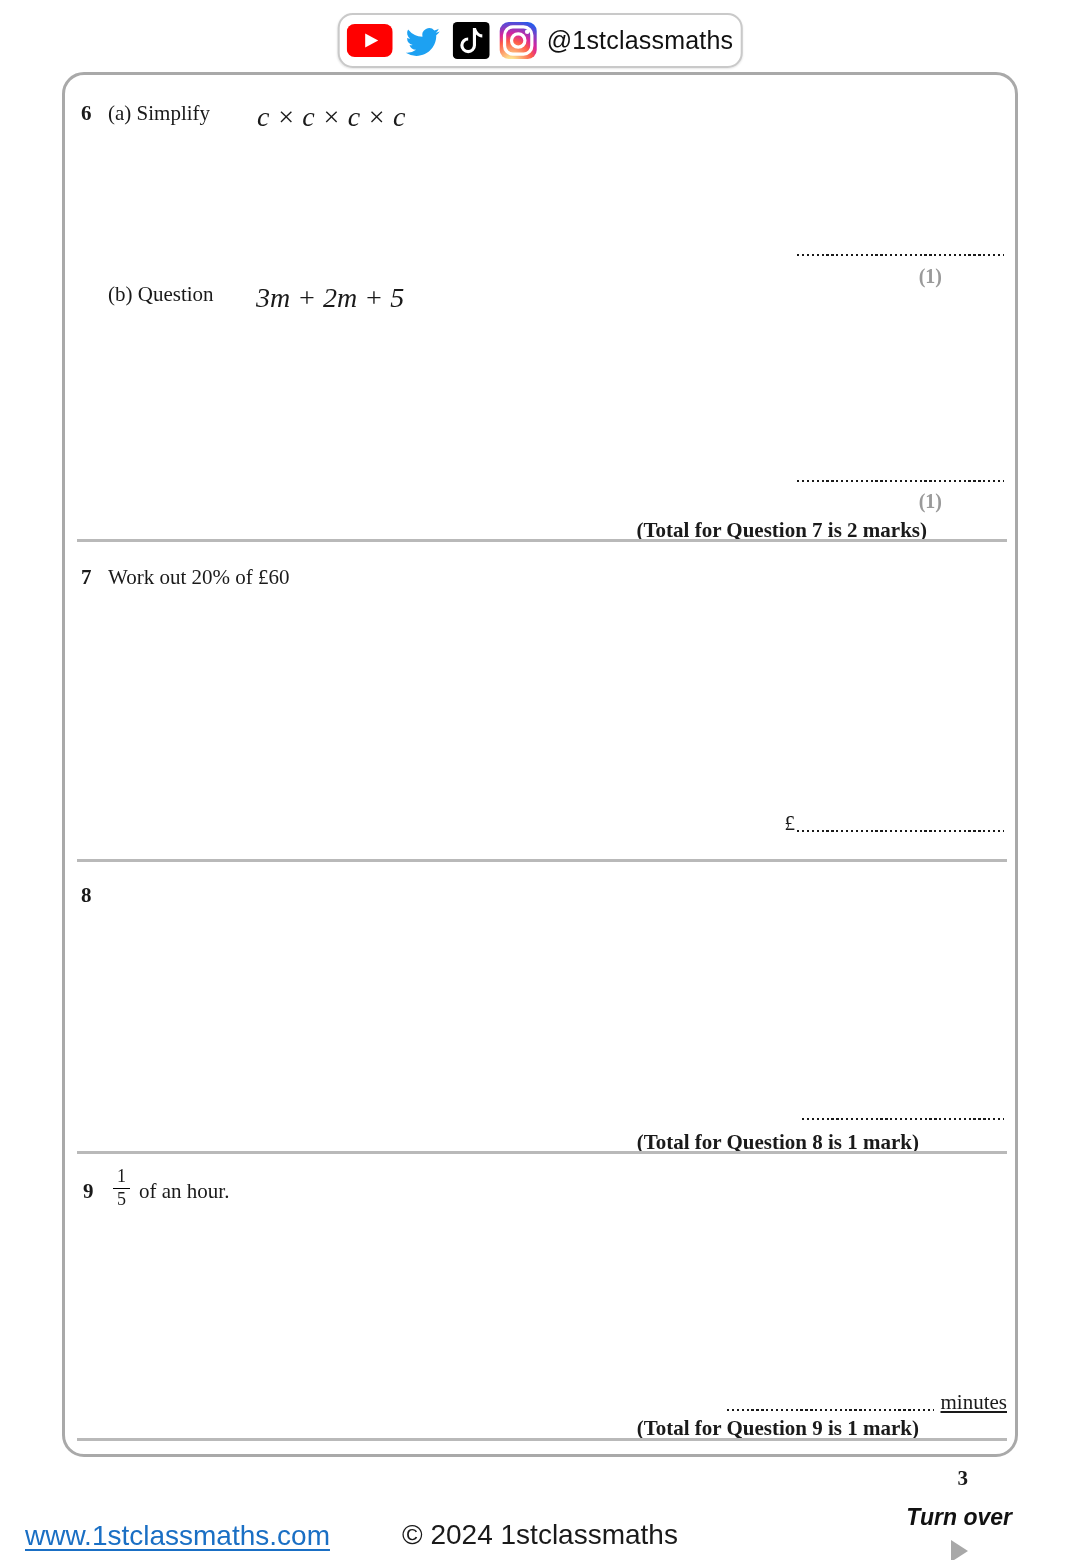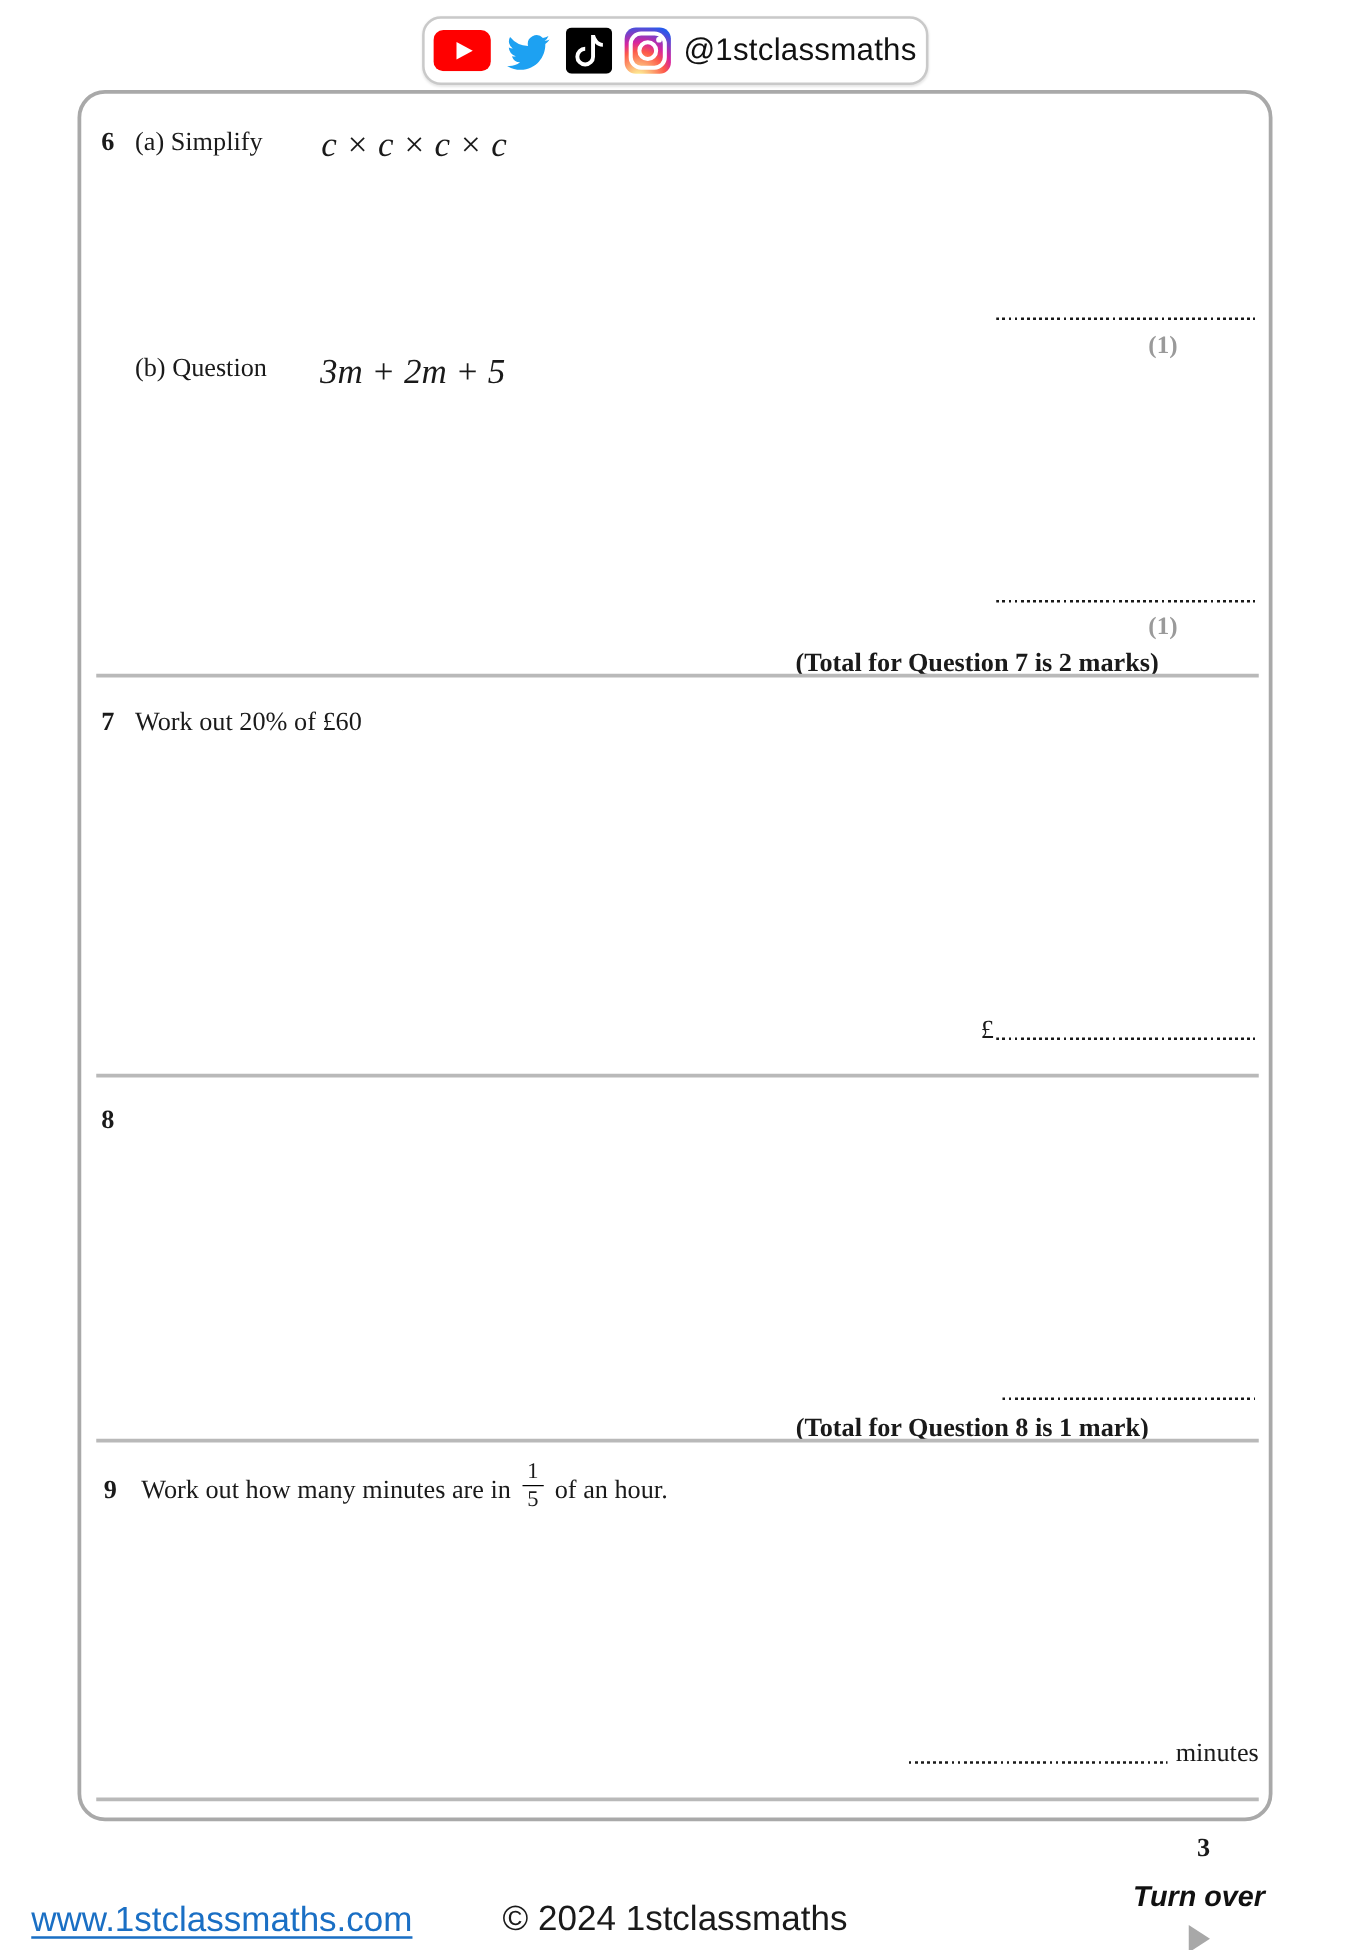--- a/index.html
+++ b/index.html
@@ -111,32 +111,32 @@
   <div class="sep" style="top:784px;"></div>
 
   <span class="abs qnum" style="left:16px; top:808px;">8</span>
 
   <span class="abs dotline" style="right:11px; top:1043px; width:202px;"></span>
   <span class="abs total" style="right:96px; top:1055px;">(Total for Question 8 is 1 mark)</span>
   <div class="sep" style="top:1076px;"></div>
 
   <span class="abs qnum" style="left:18px; top:1104px;">9</span>
   <div class="abs q9row" style="left:48px; top:1088px; height:56px;">
-    <span class="qtext">Work out how many minutes are in</span>
     <span class="frac">
       <span class="num">1</span>
       <span class="den">5</span>
     </span>
     <span class="qtext">of an hour.</span>
   </div>
 
-  <div class="abs ansrow" style="right:8px; top:1315px;">
+  <div class="abs ansrow" style="right:8px; top:1315px;text-decoration:underline;">
     <span class="dotline" style="width:207px; margin-right:7px;"></span>
     <span class="qtext">minutes</span>
   </div>
+  <span class="abs total" style="right:96px; top:1341px;">(Total for Question 9 is 1 mark)</span>
   <div class="sep" style="top:1363px;"></div>
 
 </div>
 
 <span class="page-num">3</span>
 
 <div class="turnover">
   <span>Turn over</span>
   <span class="turn-arrow"></span>
 </div>

